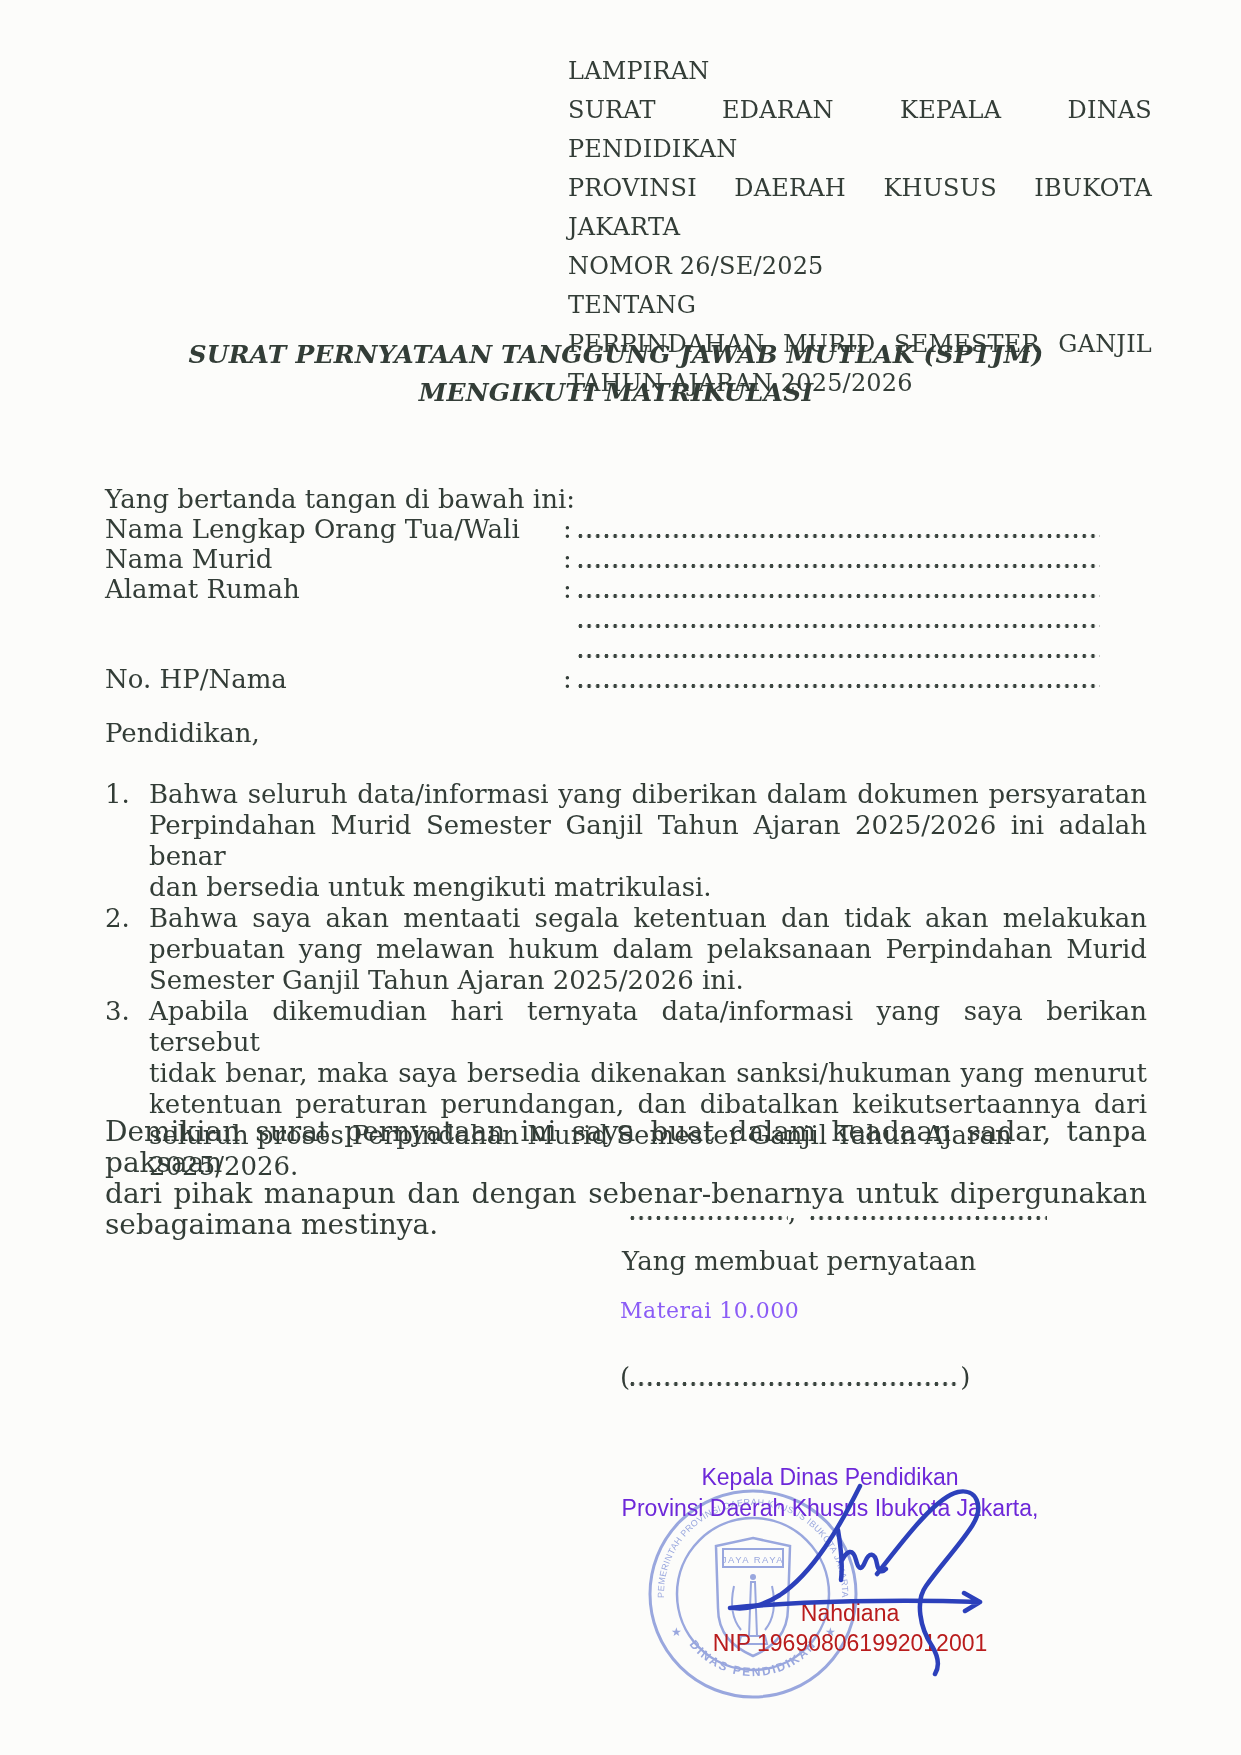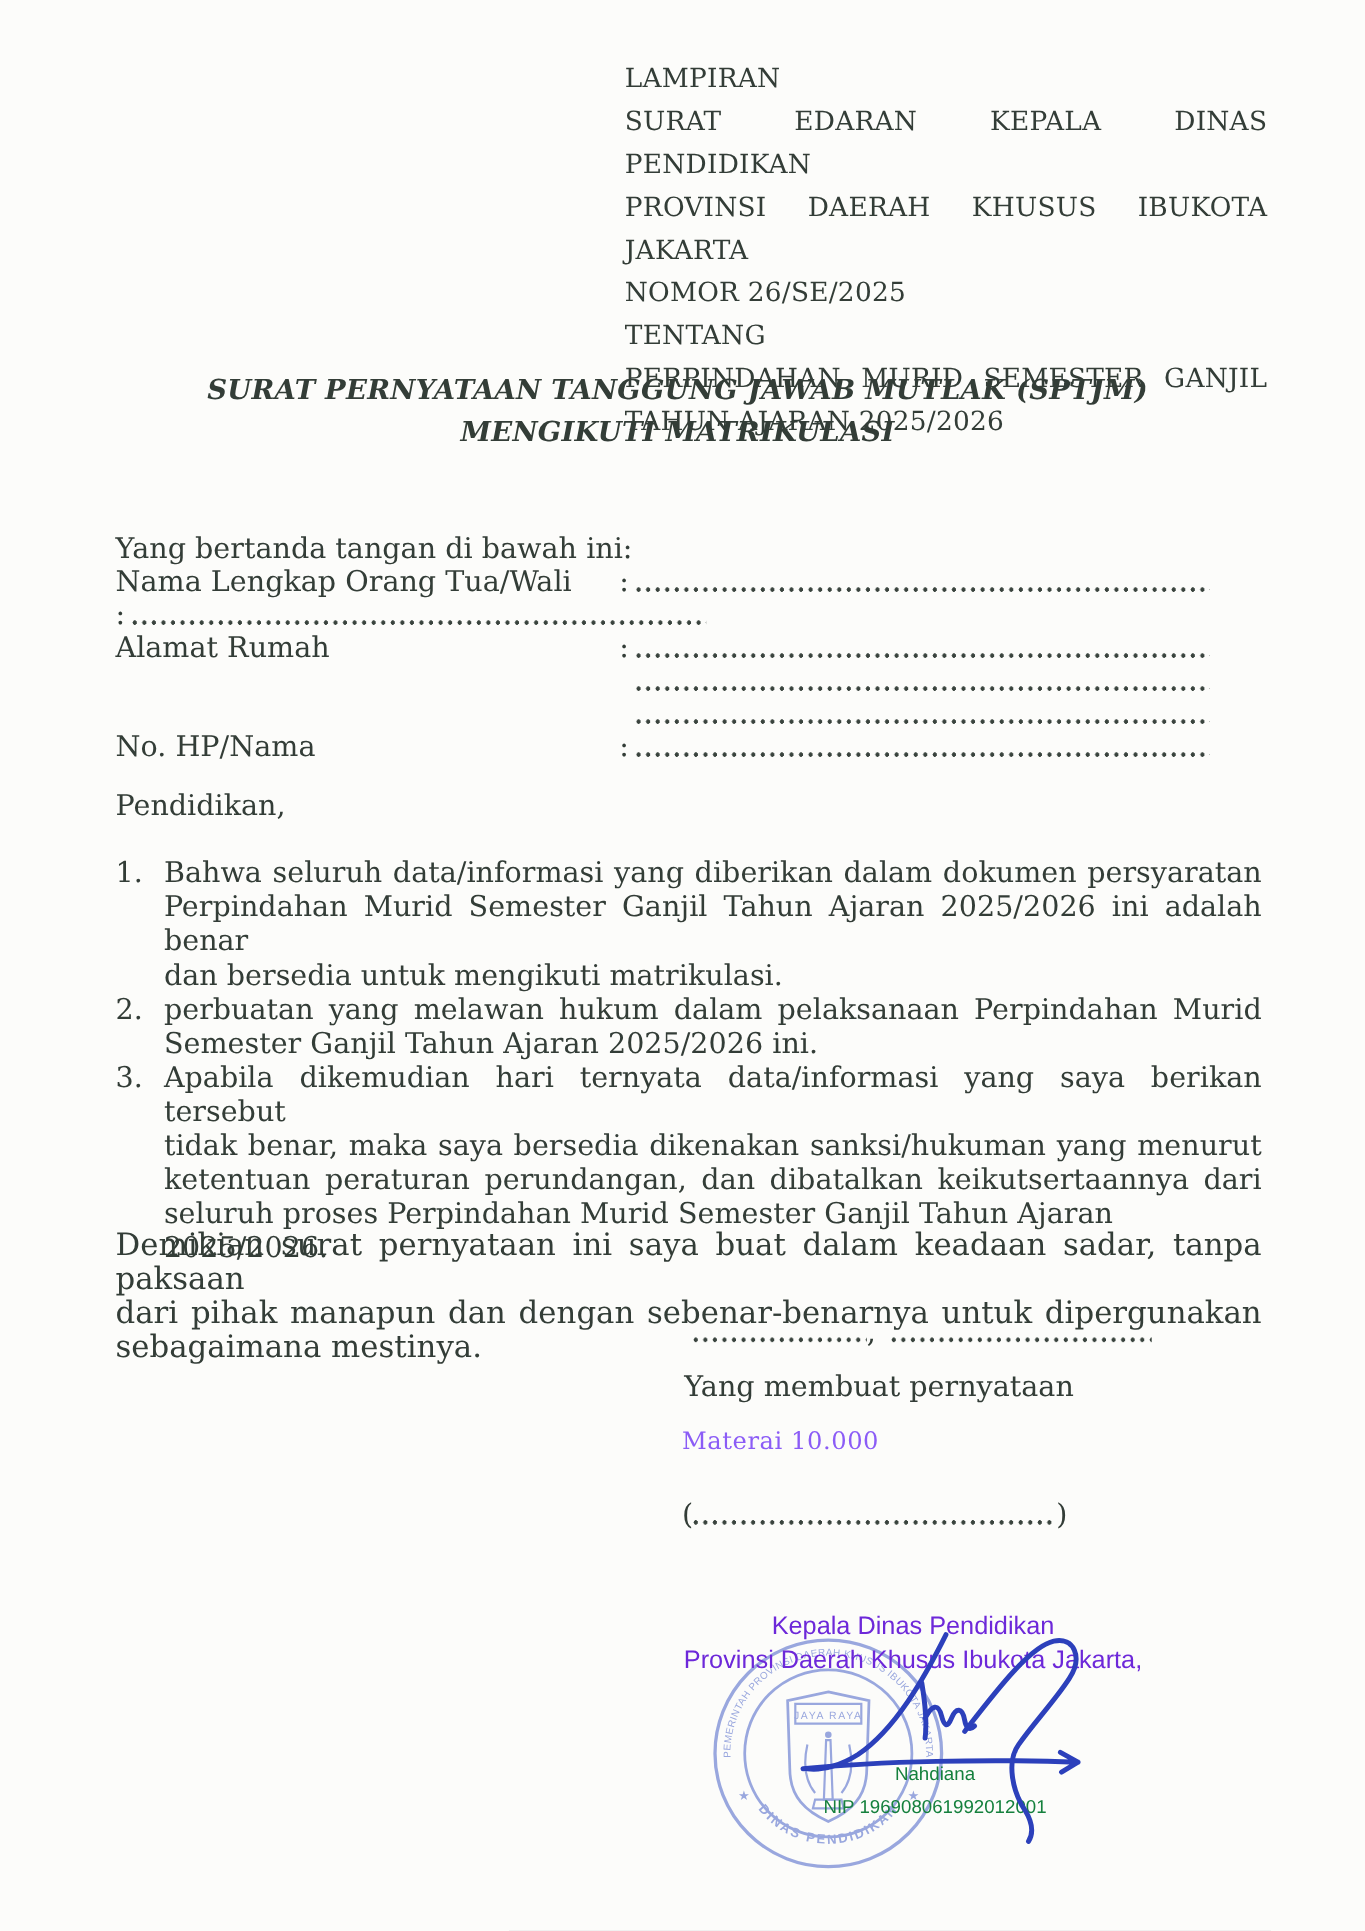--- a/index.html
+++ b/index.html
@@ -59,21 +59,21 @@
   .pl-dots { width:330px; }
   
   .official {
     position:absolute; left:530px; top:1462px; width:600px;
     text-align:center; font-family:"Liberation Sans", sans-serif;
     font-size:23px; line-height:31px; color:#6d28d9; z-index:3;
   }
   .nameblock {
     position:absolute; left:600px; top:1598px; width:500px;
     text-align:center; font-family:"Liberation Sans", sans-serif;
-    font-size:17px; line-height:30px; color:#15803d; z-index:3;
+    font-size:23px; line-height:30px; color:#b91c1c; z-index:3;
   }
   .seal { position:absolute; left:645px; top:1486px; z-index:2; opacity:0.82; }
   .sig  { position:absolute; left:700px; top:1468px; z-index:4; }
 </style>
 </head>
 <body>
 
 <div class="page">
 
   <div class="hdr">
@@ -92,20 +92,21 @@
   </div>
 
   <div class="form">
     <div class="form-intro">Yang bertanda tangan di bawah ini:</div>
     <div class="frow">
       <div class="flabel">Nama Lengkap Orang Tua/Wali</div>
       <div class="fcolon">:</div>
       <div class="dots fdots"></div>
     </div>
     <div class="frow">
+      <div class="flabel">Nama Murid</div>
       <div class="fcolon">:</div>
       <div class="dots fdots"></div>
     </div>
     <div class="frow">
       <div class="flabel">Alamat Rumah</div>
       <div class="fcolon">:</div>
       <div class="dots fdots"></div>
     </div>
     <div class="frow">
       <div class="flabel"></div>
@@ -131,20 +132,21 @@
       <div class="stmt-num">1.</div>
       <div class="stmt-body">
         <div class="stretch">Bahwa seluruh data/informasi yang diberikan dalam dokumen persyaratan</div>
         <div class="stretch">Perpindahan Murid Semester Ganjil Tahun Ajaran 2025/2026 ini adalah benar</div>
         <div>dan bersedia untuk mengikuti matrikulasi.</div>
       </div>
     </div>
     <div class="stmt">
       <div class="stmt-num">2.</div>
       <div class="stmt-body">
+        <div class="stretch">Bahwa saya akan mentaati segala ketentuan dan tidak akan melakukan</div>
         <div class="stretch">perbuatan yang melawan hukum dalam pelaksanaan Perpindahan Murid</div>
         <div>Semester Ganjil Tahun Ajaran 2025/2026 ini.</div>
       </div>
     </div>
     <div class="stmt">
       <div class="stmt-num">3.</div>
       <div class="stmt-body">
         <div class="stretch">Apabila dikemudian hari ternyata data/informasi yang saya berikan tersebut</div>
         <div class="stretch">tidak benar, maka saya bersedia dikenakan sanksi/hukuman yang menurut</div>
         <div class="stretch">ketentuan peraturan perundangan, dan dibatalkan keikutsertaannya dari</div>

